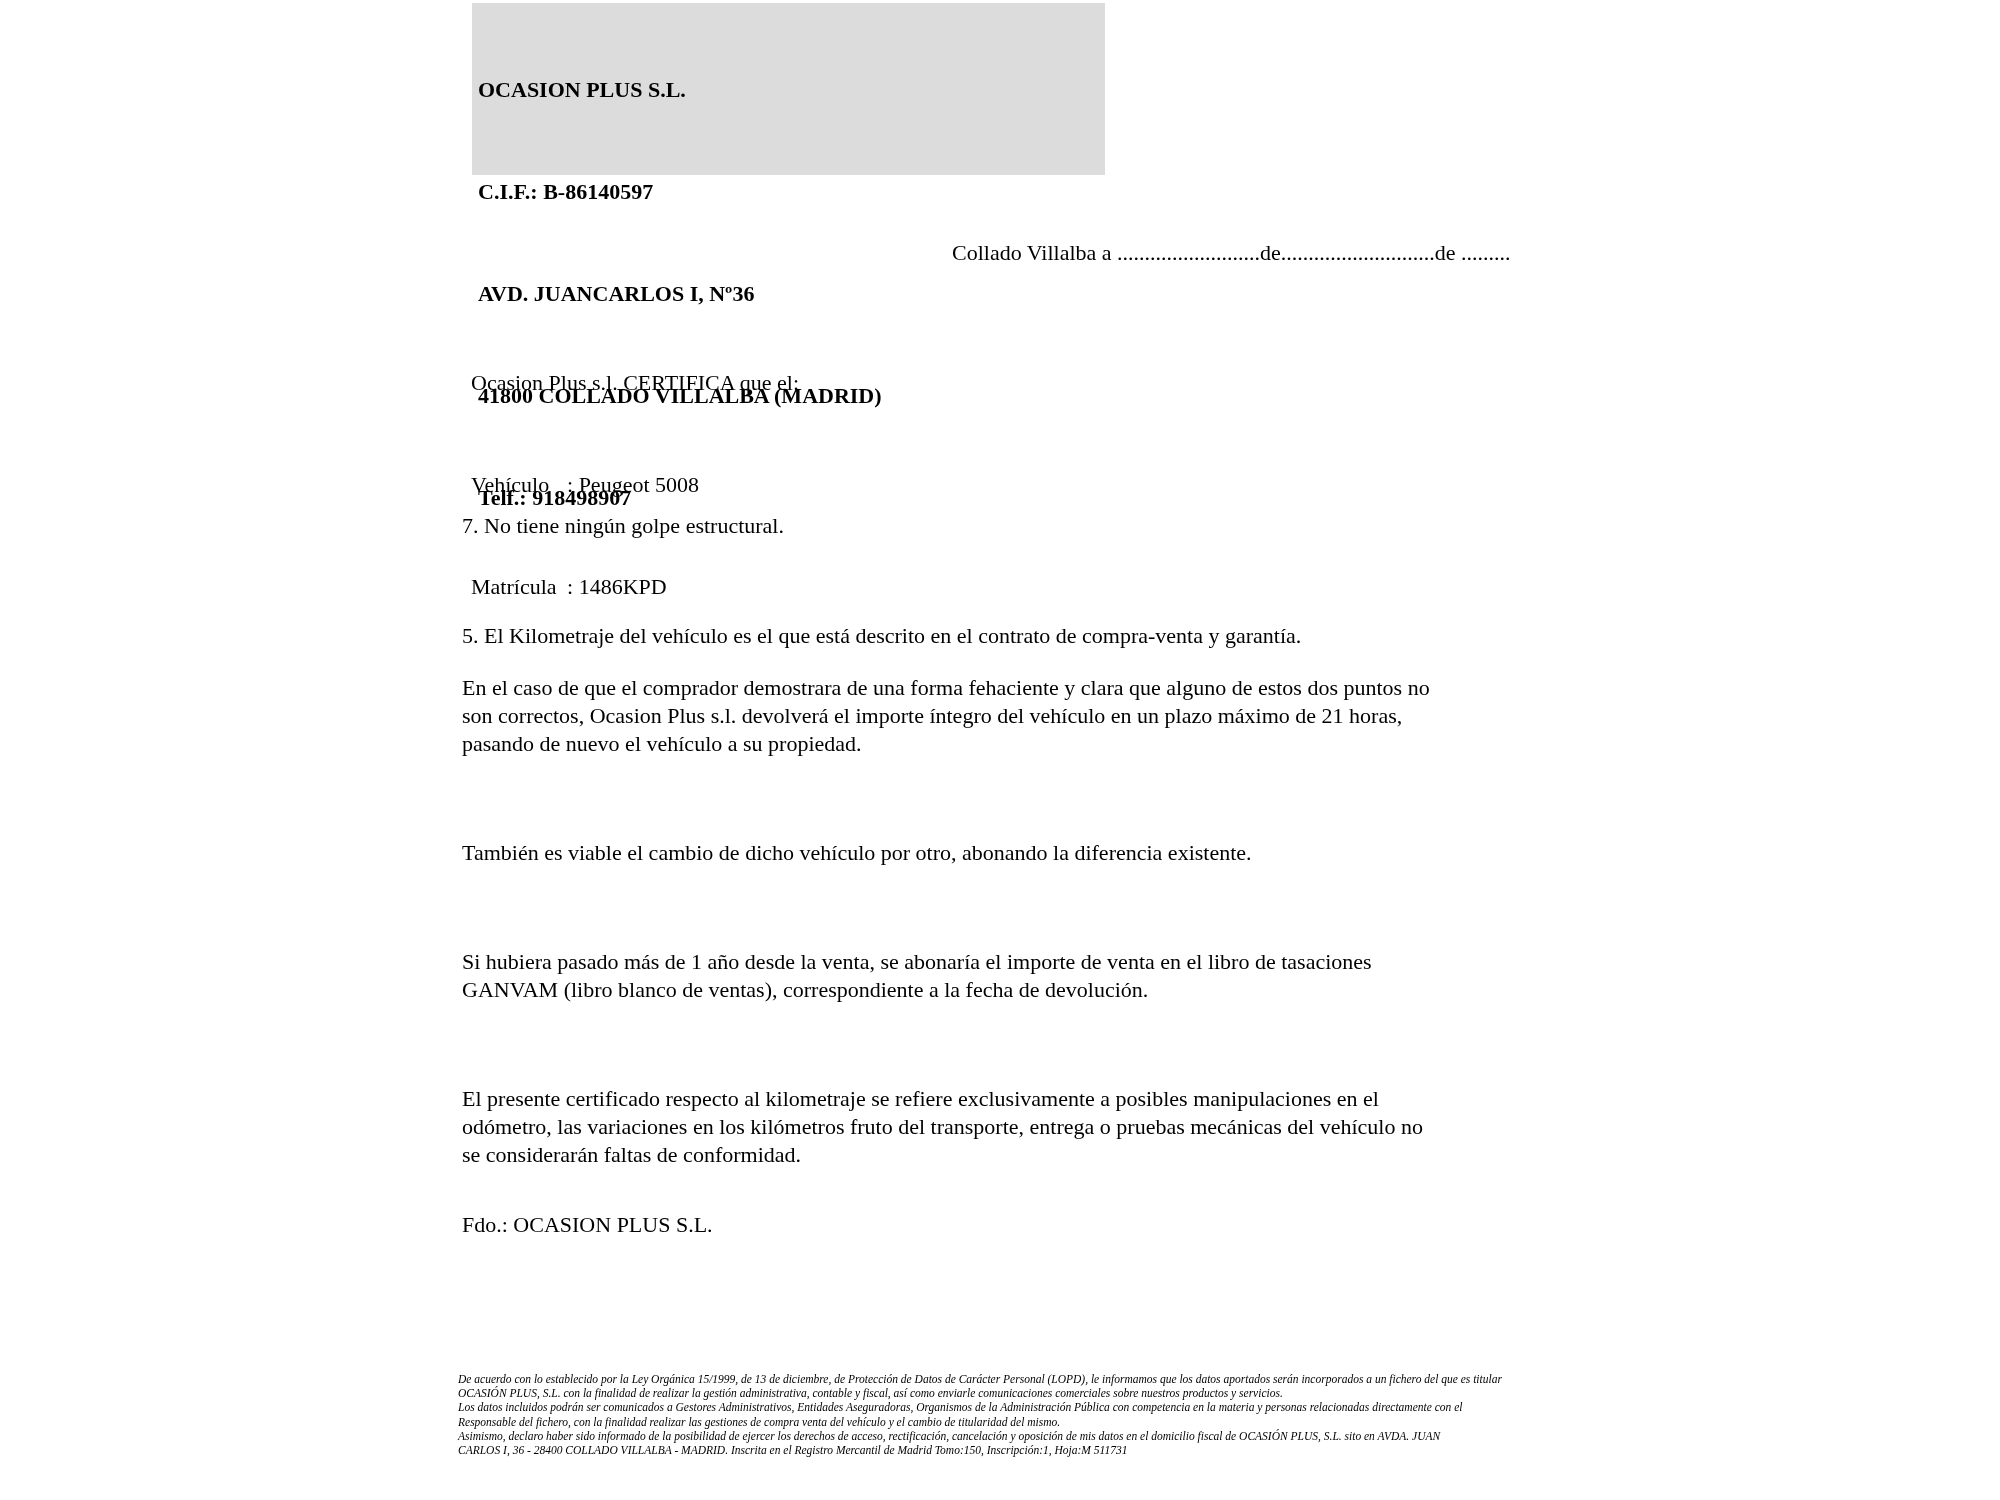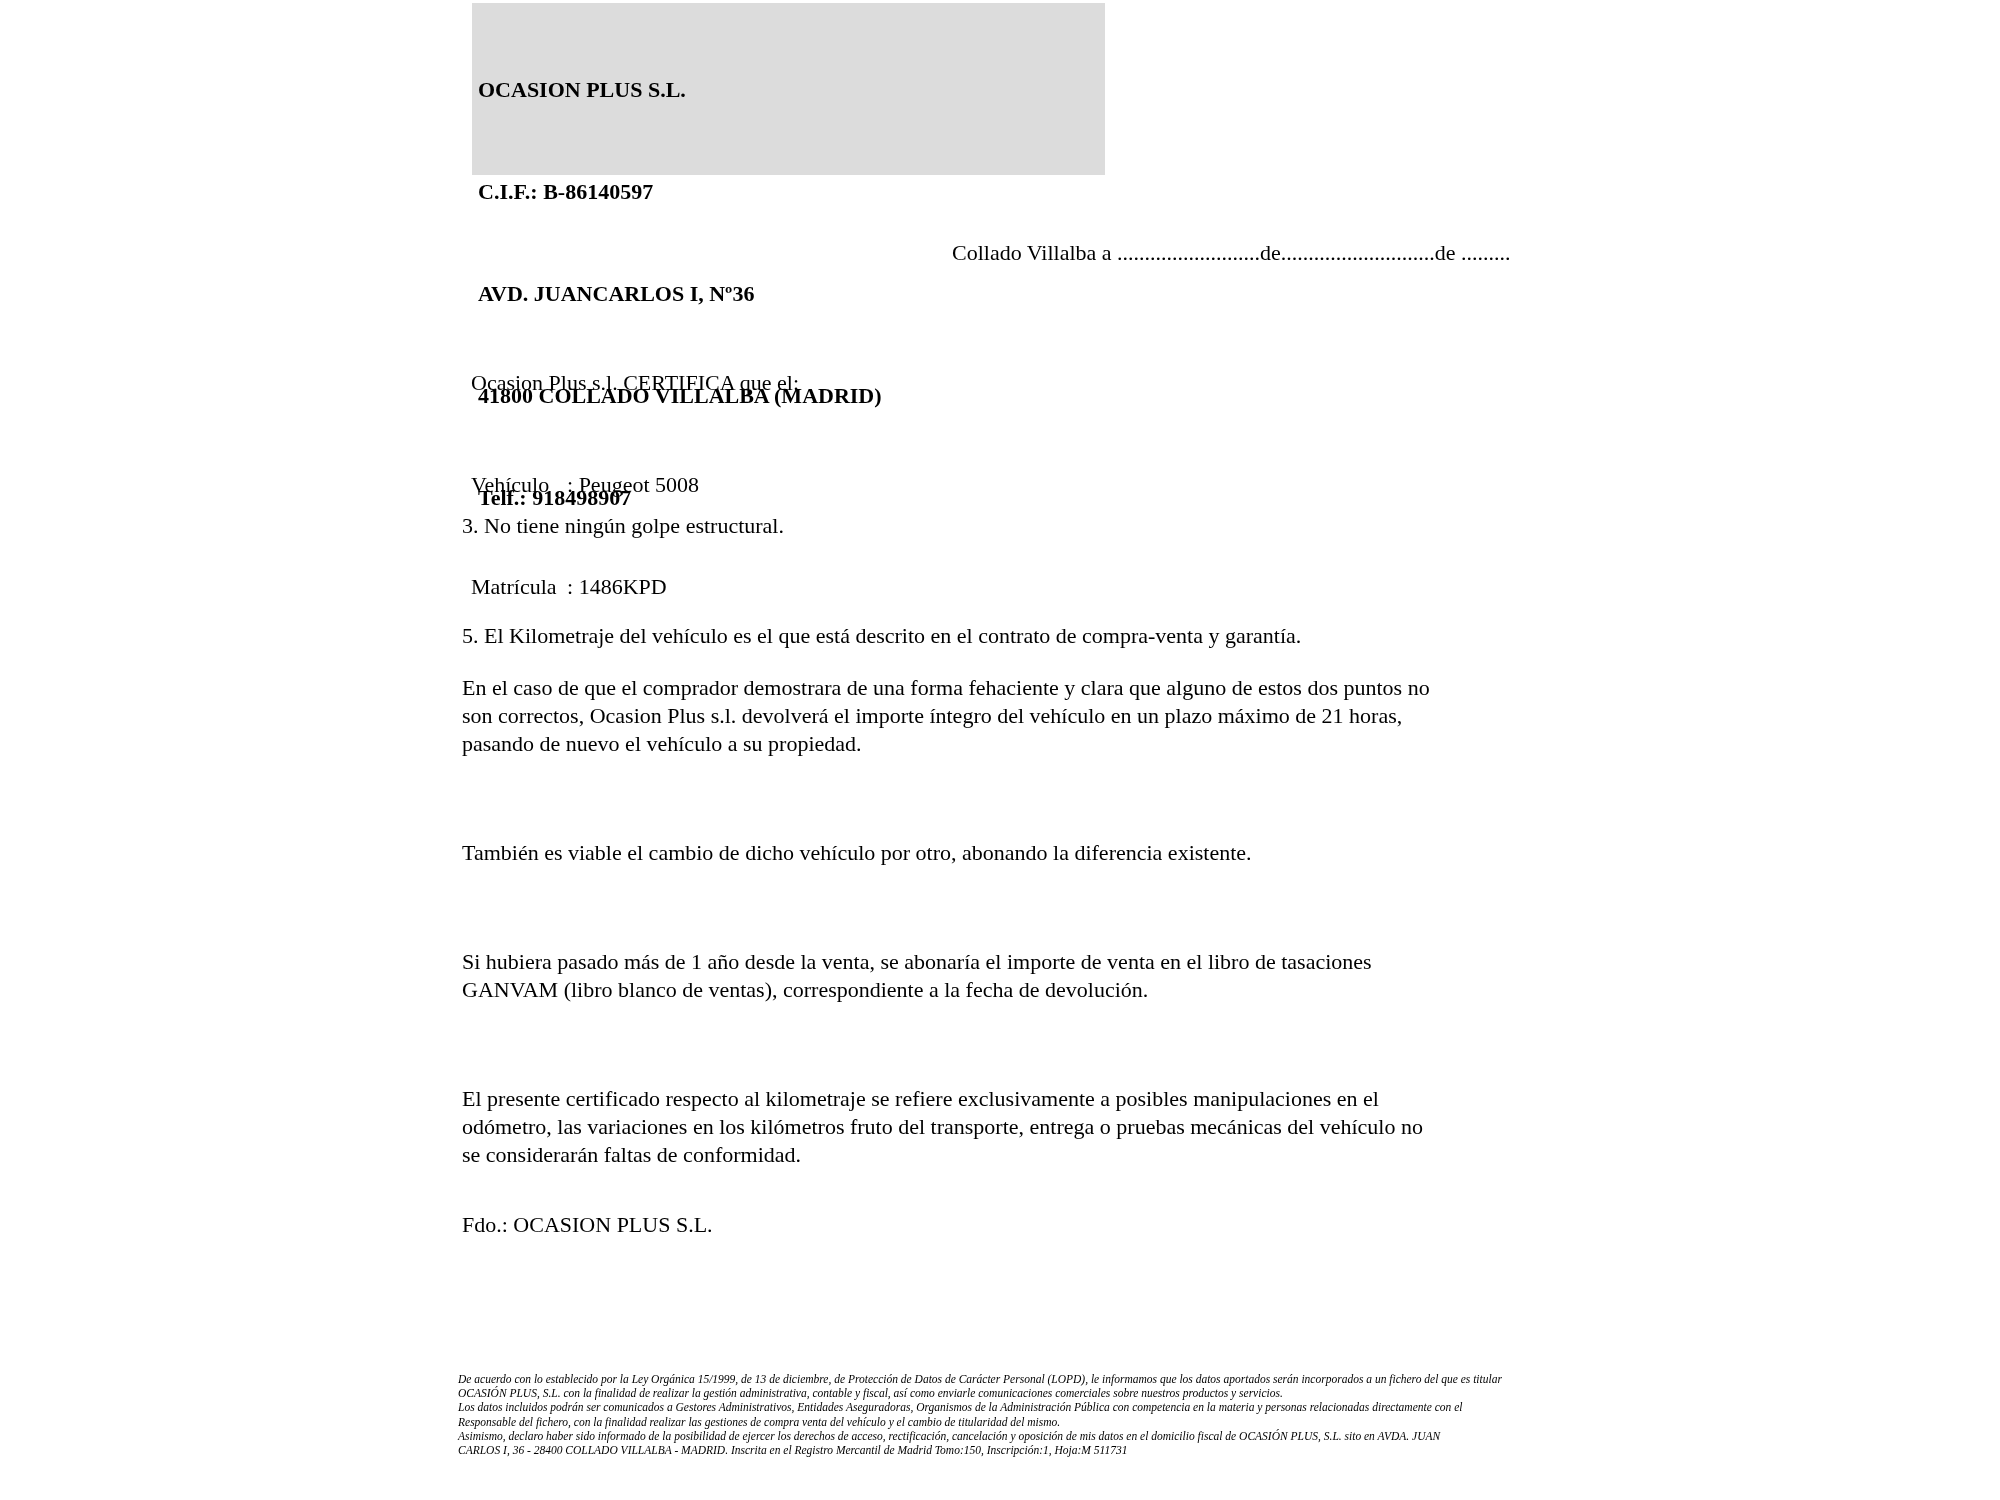--- a/index.html
+++ b/index.html
@@ -87,21 +87,21 @@
 
   <div class="date-line">Collado Villalba a ..........................de............................de .........</div>
 
   <div class="certify">
     <div>Ocasion Plus s.l. CERTIFICA que el:</div>
     <div><span class="field-label">Vehículo</span><span>:</span> <span>Peugeot 5008</span></div>
     <div><span class="field-label">Matrícula</span><span>:</span> <span>1486KPD</span></div>
   </div>
 
   <div class="points">
-    <div class="point">3. No tiene ningún golpe estructural.</div>
+    <div class="point">7. No tiene ningún golpe estructural.</div>
     <div class="point">5. El Kilometraje del vehículo es el que está descrito en el contrato de compra-venta y garantía.</div>
   </div>
 
   <div class="paras">
     <div class="para">En el caso de que el comprador demostrara de una forma fehaciente y clara que alguno de estos dos puntos no
 son correctos, Ocasion Plus s.l. devolverá el importe íntegro del vehículo en un plazo máximo de 21 horas,
 pasando de nuevo el vehículo a su propiedad.</div>
     <div class="para">También es viable el cambio de dicho vehículo por otro, abonando la diferencia existente.</div>
     <div class="para">Si hubiera pasado más de 1 año desde la venta, se abonaría el importe de venta en el libro de tasaciones
 GANVAM (libro blanco de ventas), correspondiente a la fecha de devolución.</div>

